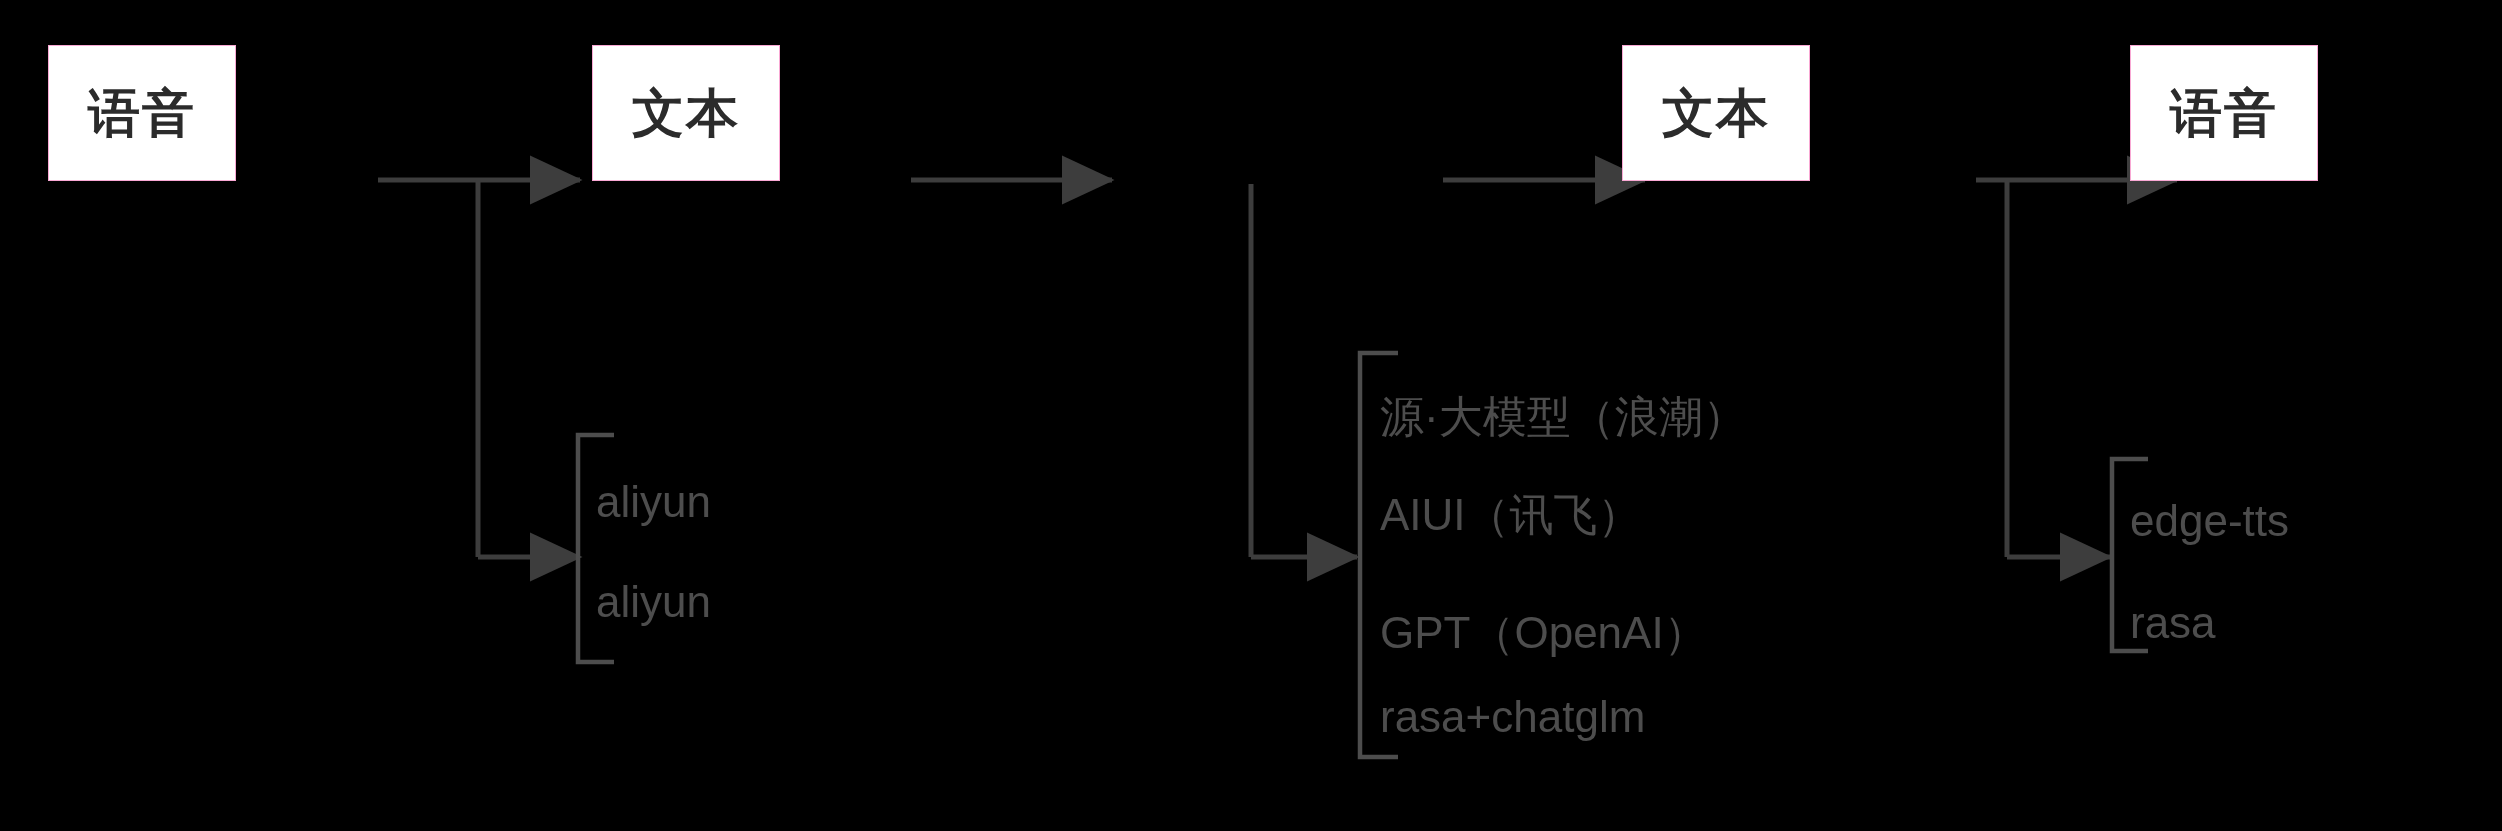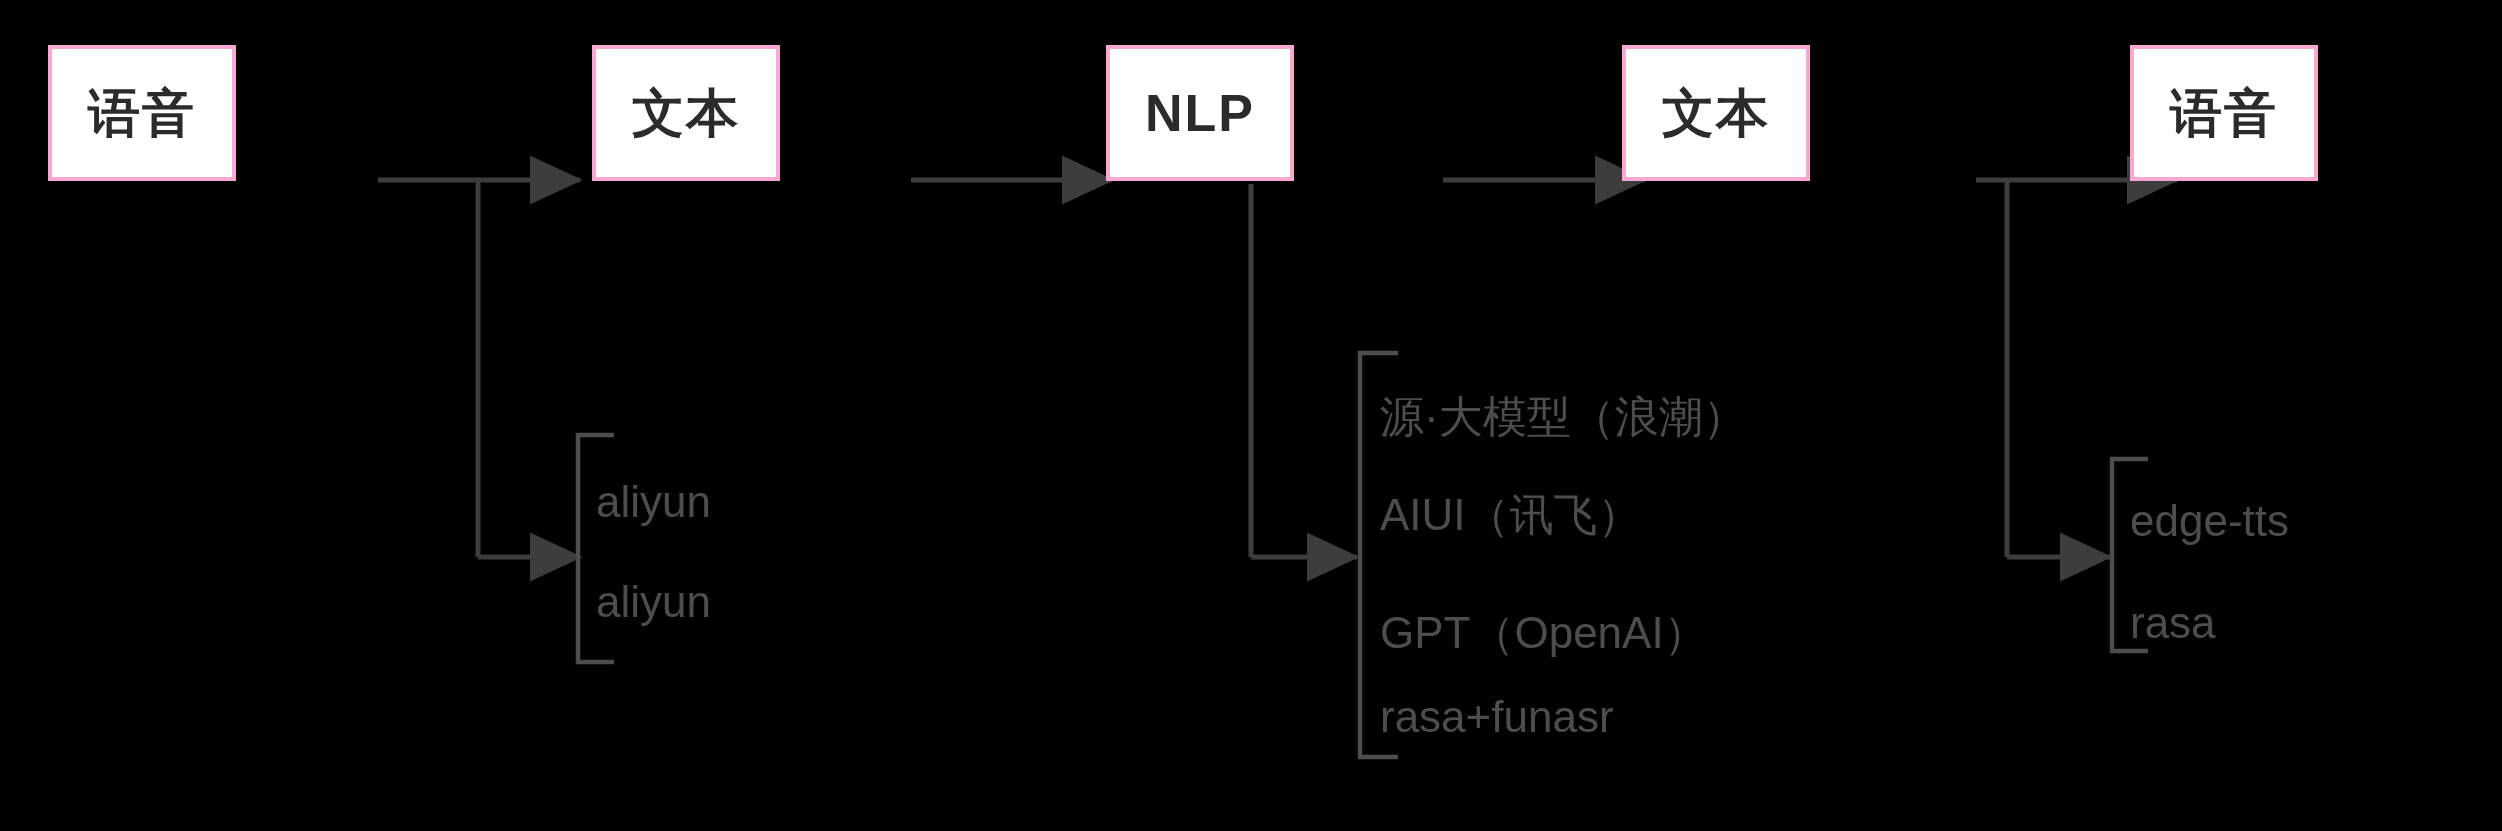--- a/index.html
+++ b/index.html
@@ -1,21 +1,21 @@
 <!DOCTYPE html>
 <html><head>
 <meta charset="utf-8">
 <style>
   html,body{margin:0;padding:0;background:#000;}
   body{width:2502px;height:831px;overflow:hidden;
        font-family:"Liberation Sans","DejaVu Sans",sans-serif;}
   #stage{position:relative;width:2502px;height:831px;background:#000;}
   svg.layer{position:absolute;left:0;top:0;width:2502px;height:831px;}
 
-  .node{position:absolute;background:#fff;border:4px solid #f9a8d4;
+  .node{position:absolute;background:#fff;border:1px solid #f9a8d4;
         box-sizing:border-box;display:flex;align-items:center;
         justify-content:center;}
   .node-label{font-size:52px;font-weight:bold;color:#2b2b2b;
               letter-spacing:2px;line-height:1;}
 
   .opts{position:absolute;color:#4d4d4d;font-size:44px;line-height:1;
         white-space:nowrap;}
   .opt{position:absolute;white-space:nowrap;}
 </style>
 </head>
@@ -55,42 +55,39 @@
   </svg>
 
   <div class="node" style="left:48px;top:45px;width:188px;height:136px;">
     <span class="node-label">语音</span>
   </div>
 
   <div class="node" style="left:592px;top:45px;width:188px;height:136px;">
     <span class="node-label">文本</span>
   </div>
 
-  <div class="node" style="left:1106px;top:45px;width:188px;height:136px;">
-    <span class="node-label">NLP</span>
-  </div>
 
   <div class="node" style="left:1622px;top:45px;width:188px;height:136px;">
     <span class="node-label">文本</span>
   </div>
 
   <div class="node" style="left:2130px;top:45px;width:188px;height:136px;">
     <span class="node-label">语音</span>
   </div>
 
   <div class="opts" style="left:596px;top:435px;">
     <span class="opt" style="left:0;top:45px;">aliyun</span>
     <span class="opt" style="left:0;top:145px;">aliyun</span>
   </div>
 
   <div class="opts" style="left:1380px;top:353px;">
     <span class="opt" style="left:0;top:42px;">源·大模型（浪潮）</span>
     <span class="opt" style="left:0;top:140px;">AIUI（讯飞）</span>
     <span class="opt" style="left:0;top:258px;">GPT（OpenAI）</span>
-    <span class="opt" style="left:0;top:342px;">rasa+funasr</span>
+    <span class="opt" style="left:0;top:342px;">rasa+chatglm</span>
   </div>
 
   <div class="opts" style="left:2130px;top:459px;">
     <span class="opt" style="left:0;top:40px;">edge-tts</span>
     <span class="opt" style="left:0;top:142px;">rasa</span>
   </div>
 
 </div>
 
 </body></html>

